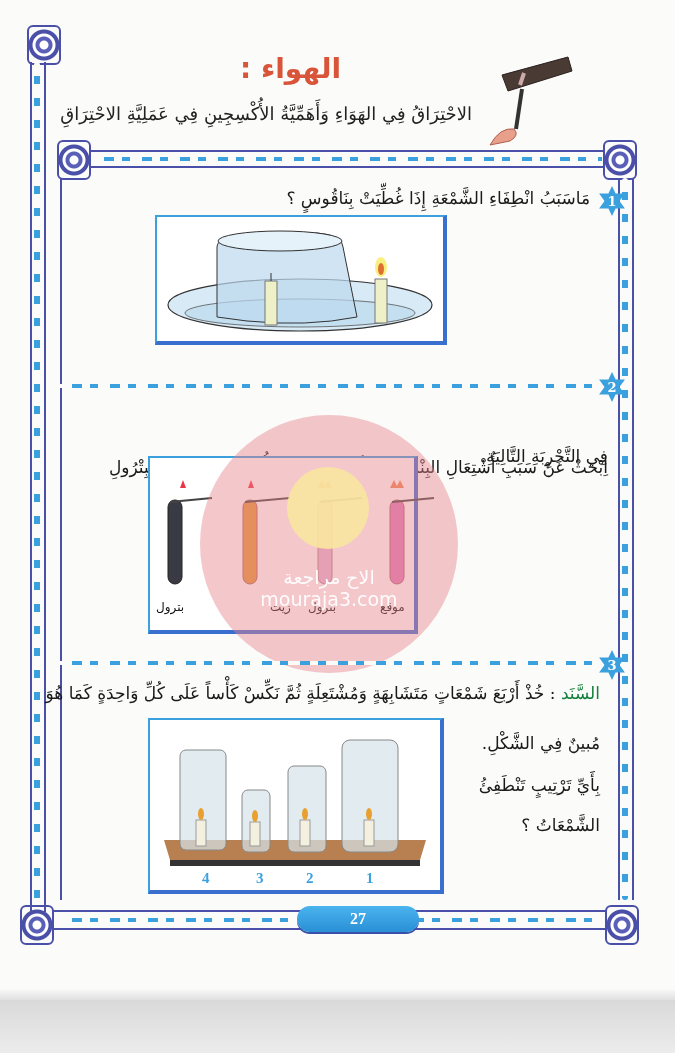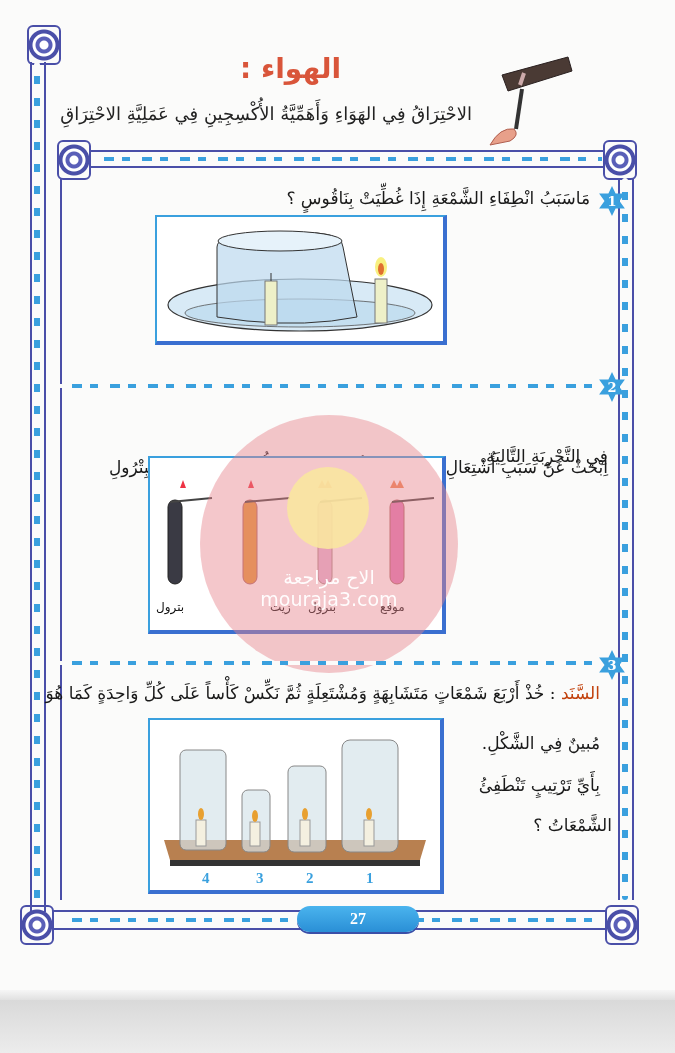--- a/index.html
+++ b/index.html
@@ -14,21 +14,21 @@
   .hdots{height:4px;background:repeating-linear-gradient(90deg,#fbfbfa 0 12px,#3aa0de 12px 22px,#fbfbfa 22px 30px,#3aa0de 30px 38px);}
   .ornament{width:34px;height:40px;border-radius:6px;background:radial-gradient(circle at 50% 50%,#fff 0 4px,#5a5fb8 5px 8px,#fff 9px 11px,#4a4fa8 12px 15px,transparent 16px);border:2px solid #4a4fa8;box-sizing:border-box;}
   .title{font-family:"DejaVu Sans",sans-serif;font-weight:bold;color:#d9553a;font-size:28px;direction:rtl;text-align:center;}
   .subtitle{font-family:"DejaVu Serif",serif;color:#222;font-size:18px;direction:rtl;white-space:nowrap;}
   .qtext{font-family:"DejaVu Serif",serif;color:#1a1a1a;font-size:17px;direction:rtl;white-space:nowrap;}
   .star{width:30px;height:30px;background:#3aa0de;clip-path:polygon(50% 0%,62% 25%,93% 25%,75% 50%,93% 75%,62% 75%,50% 100%,38% 75%,7% 75%,25% 50%,7% 25%,38% 25%);color:#fff;font-family:"DejaVu Serif",serif;font-weight:bold;font-size:13px;display:flex;align-items:center;justify-content:center;}
   .figure{border:2px solid #3aa0de;border-right:4px solid #3a6fd0;border-bottom:4px solid #3a6fd0;background:#fff;box-sizing:border-box;}
   .pagenum{width:122px;height:26px;border-radius:13px;background:linear-gradient(#4ab4ee,#2a8fd6);color:#fff;font-family:"Liberation Serif",serif;font-weight:bold;font-size:16px;display:flex;align-items:center;justify-content:center;box-shadow:0 2px 0 #3a4fa8;}
   .label{font-family:"DejaVu Sans",sans-serif;font-size:12px;color:#111;direction:rtl;}
   .num{font-family:"Liberation Serif",serif;font-weight:bold;font-size:15px;color:#3aa0de;}
-  .sanad{color:#c2410c;}
+  .sanad{color:#15803d;}
   .watermark{left:200px;top:415px;width:258px;height:258px;border-radius:50%;background:rgba(230,130,140,0.45);}
   .wm-inner{left:287px;top:467px;width:82px;height:82px;border-radius:50%;background:rgba(250,230,160,0.9);}
   .wm-text{color:rgba(255,255,255,0.95);font-family:"DejaVu Sans",sans-serif;font-size:19px;text-align:center;width:258px;}
 </style>
 </head>
 <body>
 
 <div class="abs bottom-shade2"></div>
 <div class="abs bottom-shade"></div>
 
@@ -78,21 +78,21 @@
   </svg>
 </div>
 
 <div class="abs hdots" style="left:60px;top:384px;width:540px;"></div>
 
 <div class="abs star" style="left:597px;top:372px;">
     <span>2</span>
   </div>
 <div class="abs qtext" style="left:80px;top:413px;width:528px;text-align:right;margin-top:44px;">اِبْحَثْ عَنْ سَبَبِ أُشْتِعَالِ البِنْزِينِ وَالكُحُولِ ، وَعَدَمِ أُشْتِعَالِ الزَّيْتِ وَالبِتْرُولِ</div>
 <div class="abs qtext" style="left:300px;top:446px;width:308px;text-align:right;">فِي التَّجْرِبَةِ التَّالِيَةِ.</div>
-<div class="abs figure" style="left:148px;top:456px;width:298px;height:178px;">
+<div class="abs figure" style="left:148px;top:456px;width:270px;height:178px;">
   <svg width="292" height="172" viewBox="0 0 292 172">
     <g>
       <rect x="18" y="42" width="14" height="84" rx="7" fill="#3a3a44" stroke="#222"></rect>
       <line x1="20" y1="44" x2="62" y2="40" stroke="#444" stroke-width="2"></line>
       <path d="M30 30 l3 -8 l3 8 z" fill="#e34"></path>
       <rect x="93" y="42" width="14" height="84" rx="7" fill="#e39a3a" stroke="#a66"></rect>
       <line x1="95" y1="44" x2="140" y2="40" stroke="#444" stroke-width="2"></line>
       <path d="M98 30 l3 -8 l3 8 z" fill="#e34"></path>
       <rect x="168" y="42" width="14" height="84" rx="7" fill="#e6b8d8" stroke="#a88"></rect>
       <line x1="170" y1="44" x2="212" y2="40" stroke="#444" stroke-width="2"></line>
@@ -117,21 +117,21 @@
 
 <div class="abs star" style="left:597px;top:650px;">
     <span>3</span>
   </div>
 <div class="abs qtext" style="left:70px;top:683px;width:530px;text-align:right;">
   <span class="sanad">السَّنَد</span>
   <span>: خُذْ أَرْبَعَ شَمْعَاتٍ مَتَشَابِهَةٍ وَمُشْتَعِلَةٍ ثُمَّ نَكِّسْ كَأْساً عَلَى كُلِّ وَاحِدَةٍ كَمَا هُوَ</span>
 </div>
 <div class="abs qtext" style="left:440px;top:733px;width:160px;text-align:right;">مُبينٌ فِي الشَّكْلِ.</div>
 <div class="abs qtext" style="left:440px;top:775px;width:160px;text-align:right;">بِأَيِّ تَرْتِيبٍ تَنْطَفِئُ</div>
-<div class="abs qtext" style="left:452px;top:815px;width:160px;text-align:right;">الشَّمْعَاتُ ؟</div>
+<div class="abs qtext" style="left:440px;top:815px;width:160px;text-align:right;">الشَّمْعَاتُ ؟</div>
 <div class="abs figure" style="left:148px;top:718px;width:296px;height:176px;">
   <svg width="290" height="170" viewBox="0 0 290 170">
     <path d="M14 120 L276 120 L270 140 L20 140 Z" fill="#b88050"></path>
     <rect x="20" y="140" width="250" height="6" fill="#333"></rect>
     <rect x="30" y="30" width="46" height="100" rx="6" fill="#d6e4ea" fill-opacity="0.7" stroke="#888"></rect>
     <rect x="92" y="70" width="28" height="62" rx="6" fill="#d6e4ea" fill-opacity="0.7" stroke="#888"></rect>
     <rect x="138" y="46" width="38" height="86" rx="6" fill="#d6e4ea" fill-opacity="0.7" stroke="#888"></rect>
     <rect x="192" y="20" width="56" height="112" rx="8" fill="#d6e4ea" fill-opacity="0.7" stroke="#888"></rect>
     <rect x="46" y="100" width="10" height="26" fill="#f4f0e0" stroke="#999"></rect>
     <rect x="100" y="102" width="10" height="24" fill="#f4f0e0" stroke="#999"></rect>

